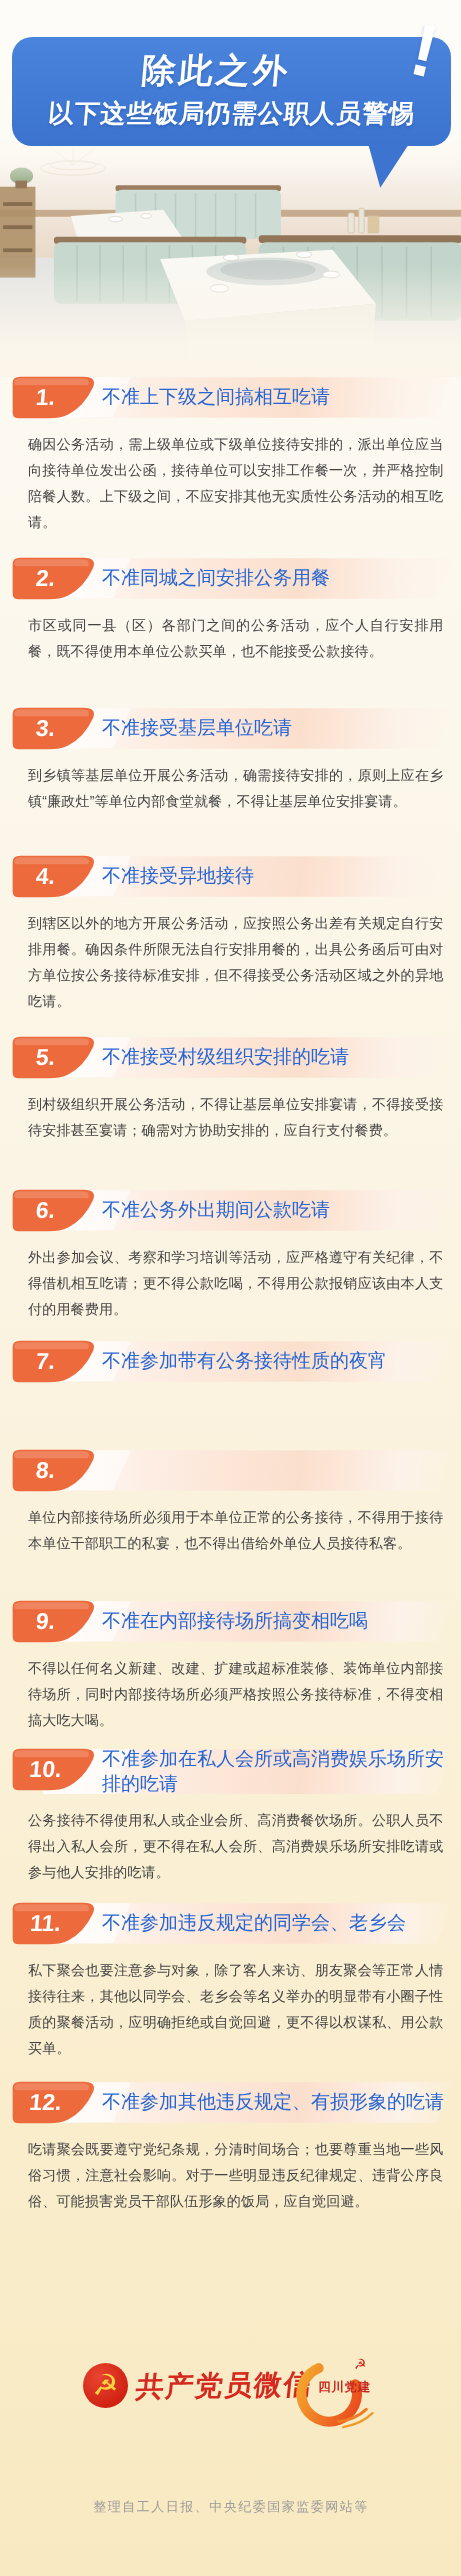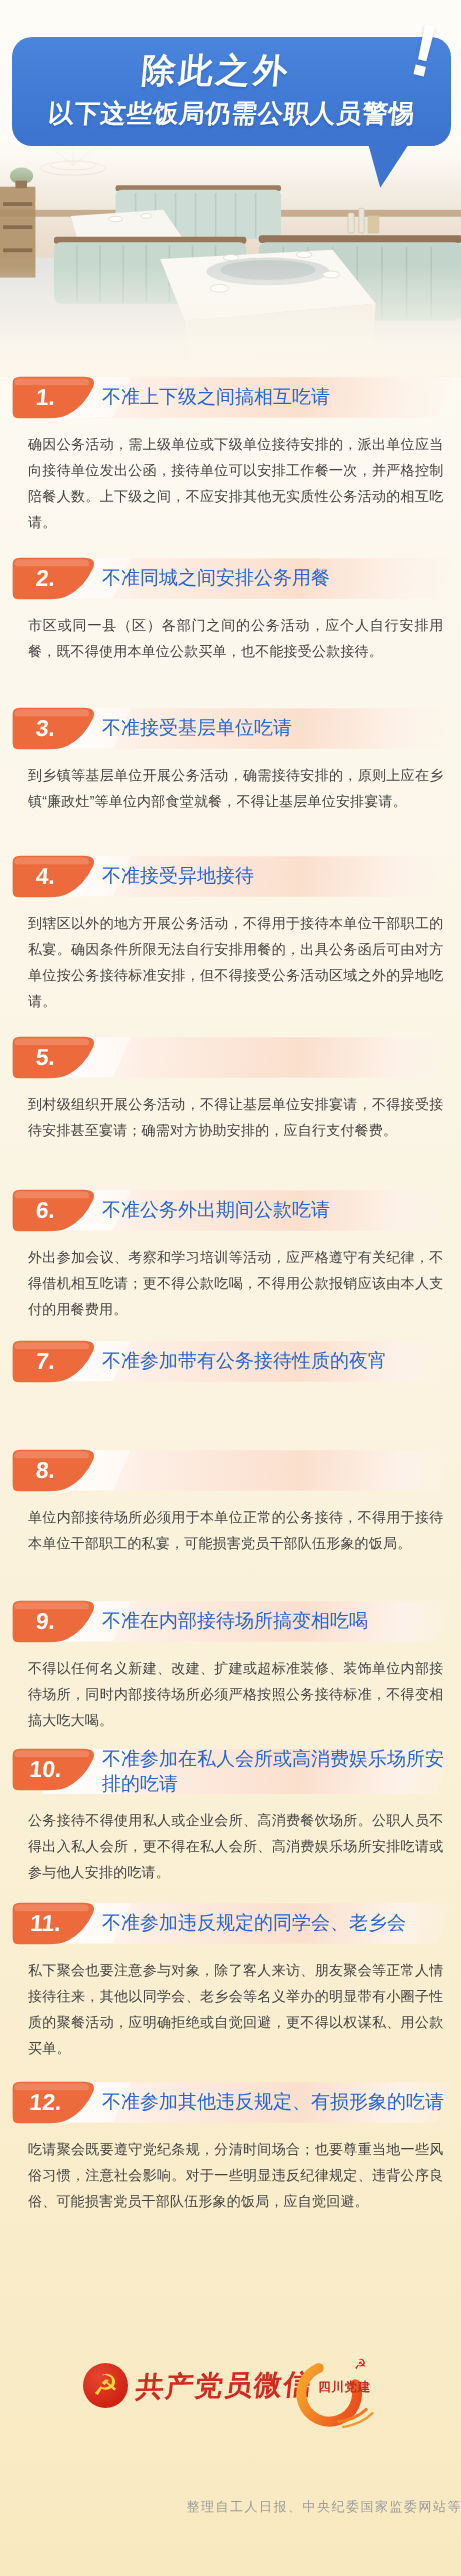--- a/index.html
+++ b/index.html
@@ -40,21 +40,21 @@
        text-align:justify;letter-spacing:0.2px;}
 
   
   .logo-row{position:absolute;left:0;top:2349px;width:462px;height:85px;z-index:2;}
   .logo-left{position:absolute;left:83px;top:14px;display:flex;align-items:center;}
   .emblem{width:45px;height:45px;border-radius:50%;background:radial-gradient(circle at 35% 30%,#e84530,#cf2012 75%);
           display:flex;align-items:center;justify-content:center;color:#ffd23f;font-size:29px;line-height:1;}
   .logo-left-text{margin-left:7.7px;color:#d5281e;font-size:28px;font-weight:700;letter-spacing:1.5px;
           transform:skewX(-7deg) rotate(-1deg);}
   .logo-right{position:absolute;left:289px;top:0;width:85px;height:85px;}
-  .source{position:absolute;left:0;top:2498px;width:462px;margin:0;text-align:right;
+  .source{position:absolute;left:0;top:2498px;width:462px;margin:0;text-align:center;
           color:#9b9b9b;font-size:13px;letter-spacing:1.5px;}
 </style>
 </head>
 <body>
 
 <div class="page">
 
   <div class="bubble">
     <div class="bubble-line1">除此之外</div>
     <div class="bubble-line2">以下这些饭局仍需公职人员警惕</div>
@@ -189,33 +189,34 @@
         <div class="strip"></div>
         <div class="badge-wrap">
           <svg width="91" height="45" viewBox="0 0 118 58">
             <path d="M6 10 Q6 2 16 2 L98 2 Q116 2 110 16 Q99 40 78 51 Q68 56 52 56 L14 56 Q6 56 6 48 Z" fill="#ec6a3c"></path>
             <path d="M8 10 Q8 4 16 4 L96 4 Q108 4 104 13 L10 13 Z" fill="#ffffff" opacity="0.18"></path>
           </svg>
           <span class="num">4.</span>
         </div>
         <h2 class="rule-title">不准接受异地接待</h2>
       </div>
-      <p class="rule-body">到辖区以外的地方开展公务活动，不得用于接待本单位干部职工的私宴。确因条件所限无法自行安排用餐的，出具公务函后可由对方单位按公务接待标准安排，但不得接受公务活动区域之外的异地吃请。</p>
+      <p class="rule-body">到辖区以外的地方开展公务活动，应按照公务出差有关规定自行安排用餐。确因条件所限无法自行安排用餐的，出具公务函后可由对方单位按公务接待标准安排，但不得接受公务活动区域之外的异地吃请。</p>
     </section>
 
     <section class="rule" style="top: 1035px;">
       <div class="rule-head">
         <div class="strip"></div>
         <div class="badge-wrap">
           <svg width="91" height="45" viewBox="0 0 118 58">
             <path d="M6 10 Q6 2 16 2 L98 2 Q116 2 110 16 Q99 40 78 51 Q68 56 52 56 L14 56 Q6 56 6 48 Z" fill="#ec6a3c"></path>
             <path d="M8 10 Q8 4 16 4 L96 4 Q108 4 104 13 L10 13 Z" fill="#ffffff" opacity="0.18"></path>
           </svg>
           <span class="num">5.</span>
         </div>
+        <h2 class="rule-title">不准接受村级组织安排的吃请</h2>
       </div>
       <p class="rule-body">到村级组织开展公务活动，不得让基层单位安排宴请，不得接受接待安排甚至宴请；确需对方协助安排的，应自行支付餐费。</p>
     </section>
 
     <section class="rule" style="top: 1188px;">
       <div class="rule-head">
         <div class="strip"></div>
         <div class="badge-wrap">
           <svg width="91" height="45" viewBox="0 0 118 58">
             <path d="M6 10 Q6 2 16 2 L98 2 Q116 2 110 16 Q99 40 78 51 Q68 56 52 56 L14 56 Q6 56 6 48 Z" fill="#ec6a3c"></path>
@@ -246,21 +247,21 @@
       <div class="rule-head">
         <div class="strip"></div>
         <div class="badge-wrap">
           <svg width="91" height="45" viewBox="0 0 118 58">
             <path d="M6 10 Q6 2 16 2 L98 2 Q116 2 110 16 Q99 40 78 51 Q68 56 52 56 L14 56 Q6 56 6 48 Z" fill="#ec6a3c"></path>
             <path d="M8 10 Q8 4 16 4 L96 4 Q108 4 104 13 L10 13 Z" fill="#ffffff" opacity="0.18"></path>
           </svg>
           <span class="num">8.</span>
         </div>
       </div>
-      <p class="rule-body">单位内部接待场所必须用于本单位正常的公务接待，不得用于接待本单位干部职工的私宴，可能损害党员干部队伍形象的饭局。</p>
+      <p class="rule-body">单位内部接待场所必须用于本单位正常的公务接待，不得用于接待本单位干部职工的私宴，也不得出借给外单位人员接待私客。</p>
     </section>
 
     <section class="rule" style="top: 1599px;">
       <div class="rule-head">
         <div class="strip"></div>
         <div class="badge-wrap">
           <svg width="91" height="45" viewBox="0 0 118 58">
             <path d="M6 10 Q6 2 16 2 L98 2 Q116 2 110 16 Q99 40 78 51 Q68 56 52 56 L14 56 Q6 56 6 48 Z" fill="#ec6a3c"></path>
             <path d="M8 10 Q8 4 16 4 L96 4 Q108 4 104 13 L10 13 Z" fill="#ffffff" opacity="0.18"></path>
           </svg>

